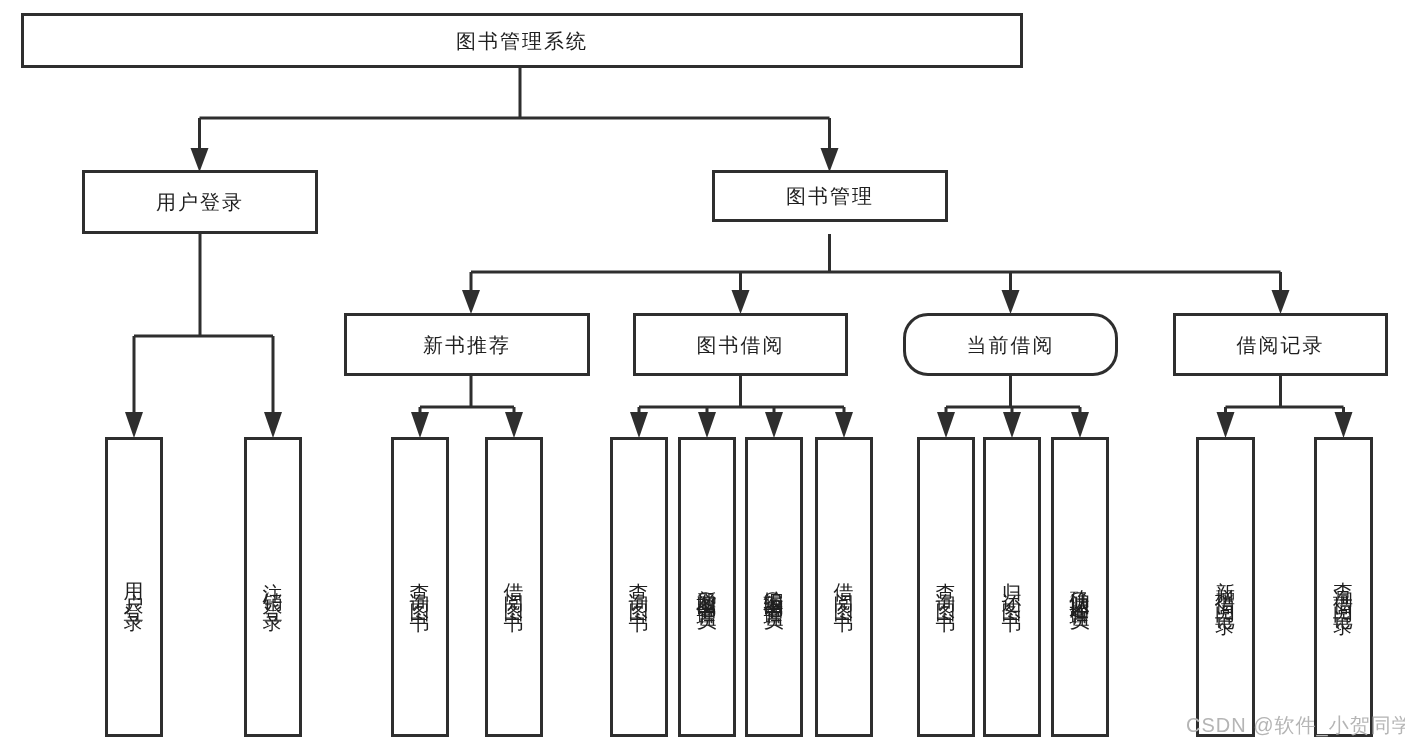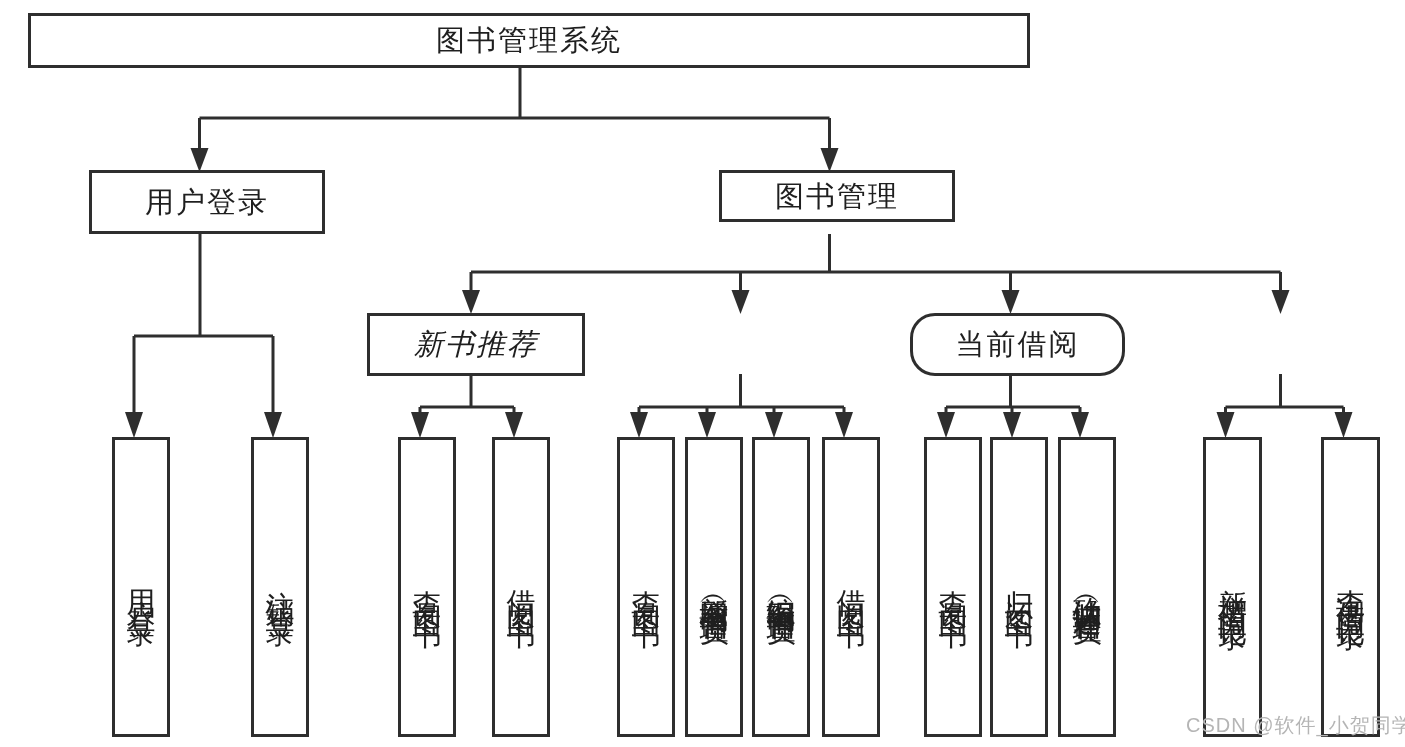--- a/index.html
+++ b/index.html
@@ -23,31 +23,30 @@
   }
   .box {
     position: absolute;
     box-sizing: border-box;
     background: #ffffff;
     border: 3px solid #2e2e2e;
     display: flex;
     align-items: center;
     justify-content: center;
     color: #1f1f1f;
-    font-size: 29px;
+    font-size: 20px;
     letter-spacing: 2px;
     text-align: center;
     line-height: 1;
-    margin-left: 7px;
   }
   
   #root-box   { left: 21px;   top: 13px;  width: 1002px; height: 55px; }
   #login-box  { left: 82px;   top: 170px; width: 236px;  height: 64px; }
   #manage-box { left: 712px;  top: 170px; width: 236px;  height: 52px; }
-  #sec-0 { left: 360px;  top: 313px; width: 218px; height: 63px; font-style: italic; }
+  #sec-0 { left: 344px;  top: 313px; width: 246px; height: 63px; }
   #sec-1 { left: 633px;  top: 313px; width: 215px; height: 63px; }
   #sec-2 { left: 903px;  top: 313px; width: 215px; height: 63px; border-radius: 25px; }
   #sec-3 { left: 1173px; top: 313px; width: 215px; height: 63px; }
   
   .vbox {
     top: 437px;
     width: 58px;
     height: 300px;
     writing-mode: vertical-rl;
     text-orientation: mixed;
@@ -122,21 +121,23 @@
       <polygon points="1334.5,412 1352.5,412 1343.5,438"></polygon>
     </g>
   </svg>
 
   <div class="box" id="root-box">图书管理系统</div>
 
   <div class="box" id="login-box">用户登录</div>
   <div class="box" id="manage-box">图书管理</div>
 
   <div class="box" id="sec-0">新书推荐</div>
+  <div class="box" id="sec-1">图书借阅</div>
   <div class="box" id="sec-2">当前借阅</div>
+  <div class="box" id="sec-3">借阅记录</div>
 
   <div class="box vbox vs" id="leaf-0">用户登录</div>
   <div class="box vbox vs" id="leaf-1">注销登录</div>
 
   <div class="box vbox vs" id="leaf-2">查询图书</div>
   <div class="box vbox vs" id="leaf-3">借阅图书</div>
 
   <div class="box vbox vs" id="leaf-4">查询图书</div>
   <div class="box vbox vl" id="leaf-5">新增图书（管理员）</div>
   <div class="box vbox vl" id="leaf-6">编辑图书（管理员）</div>

